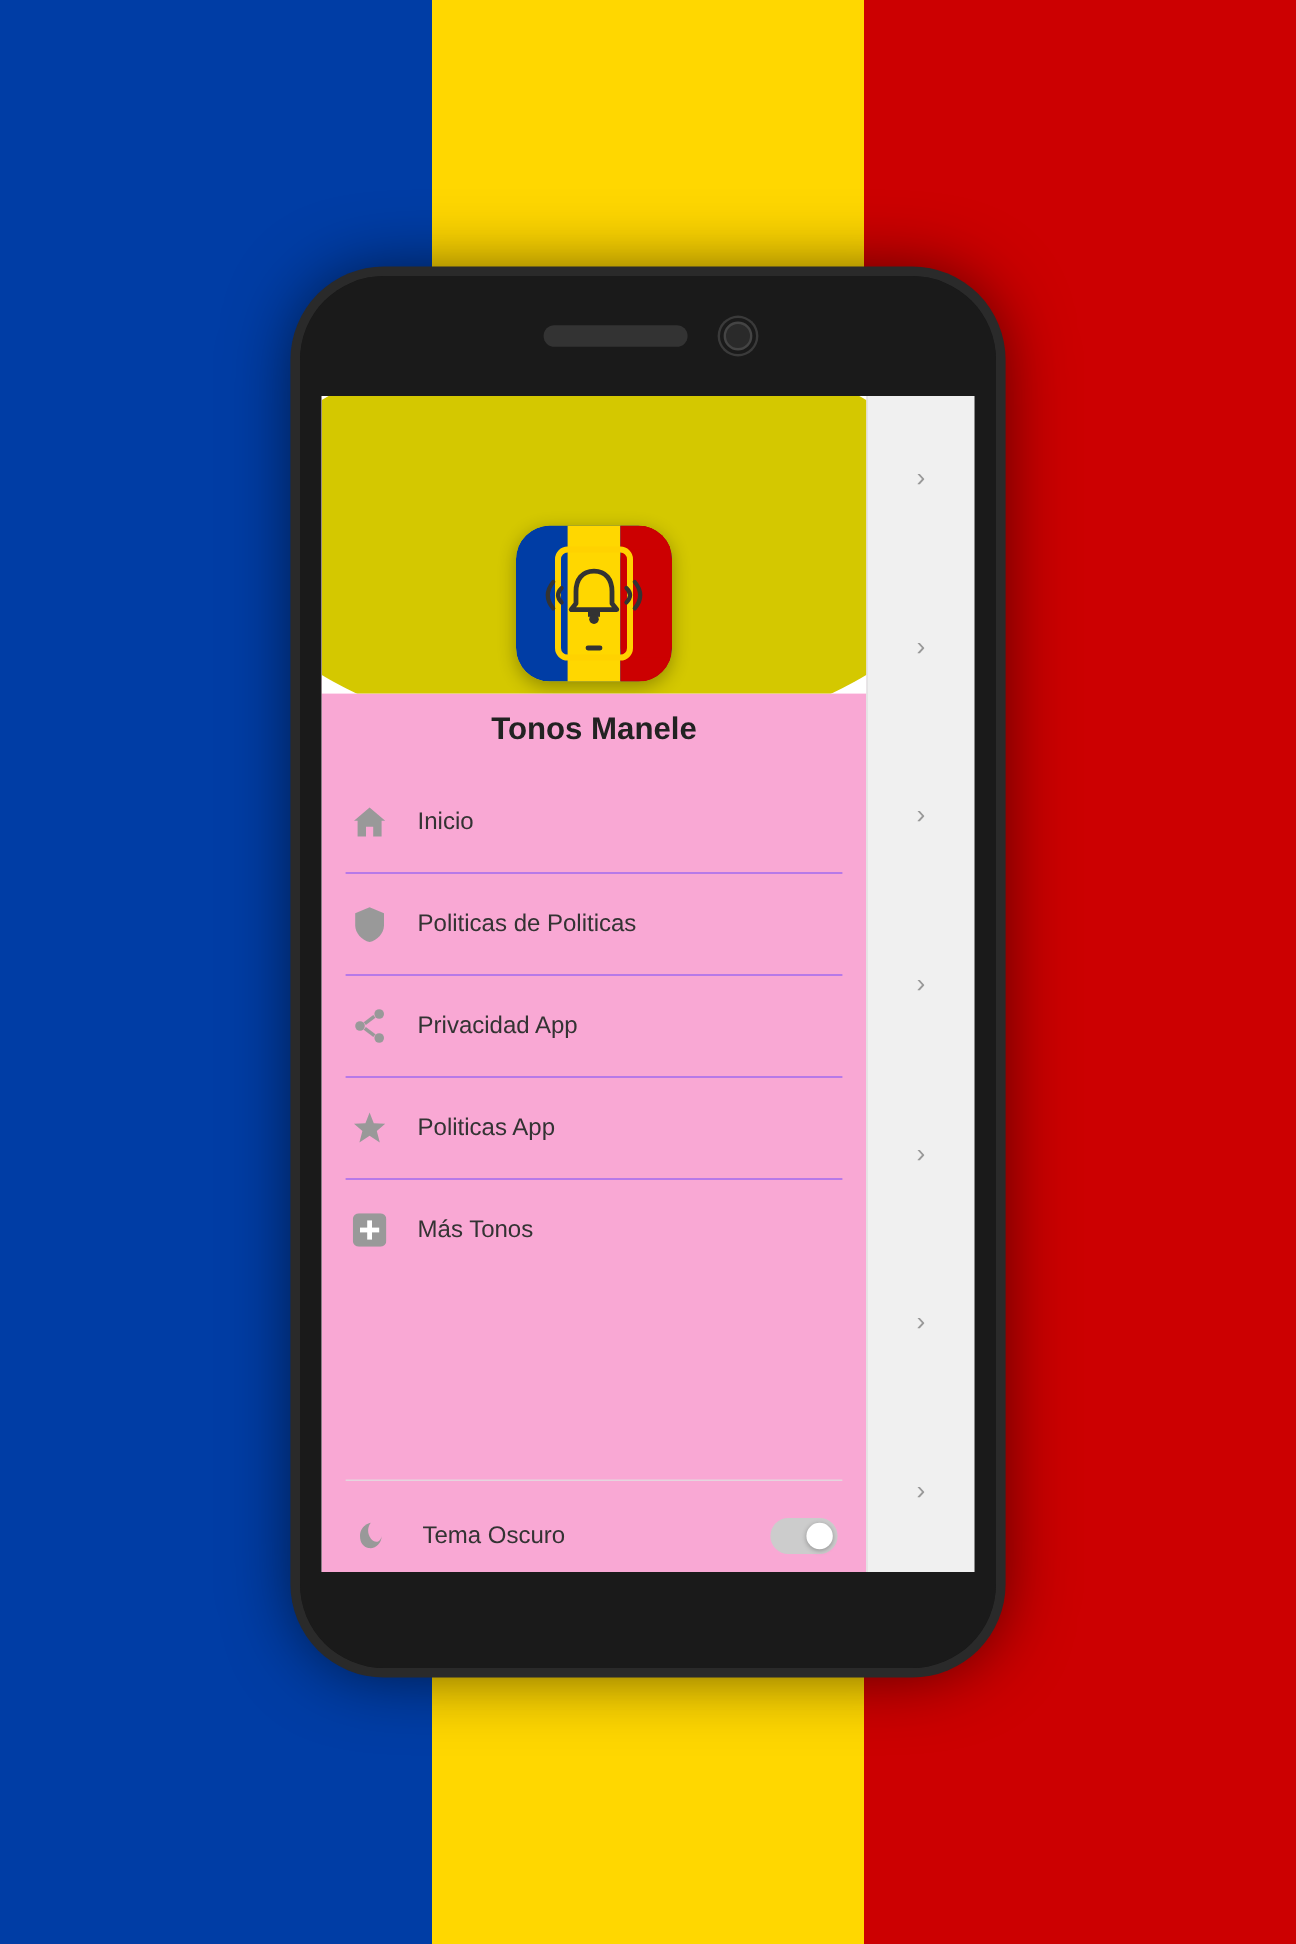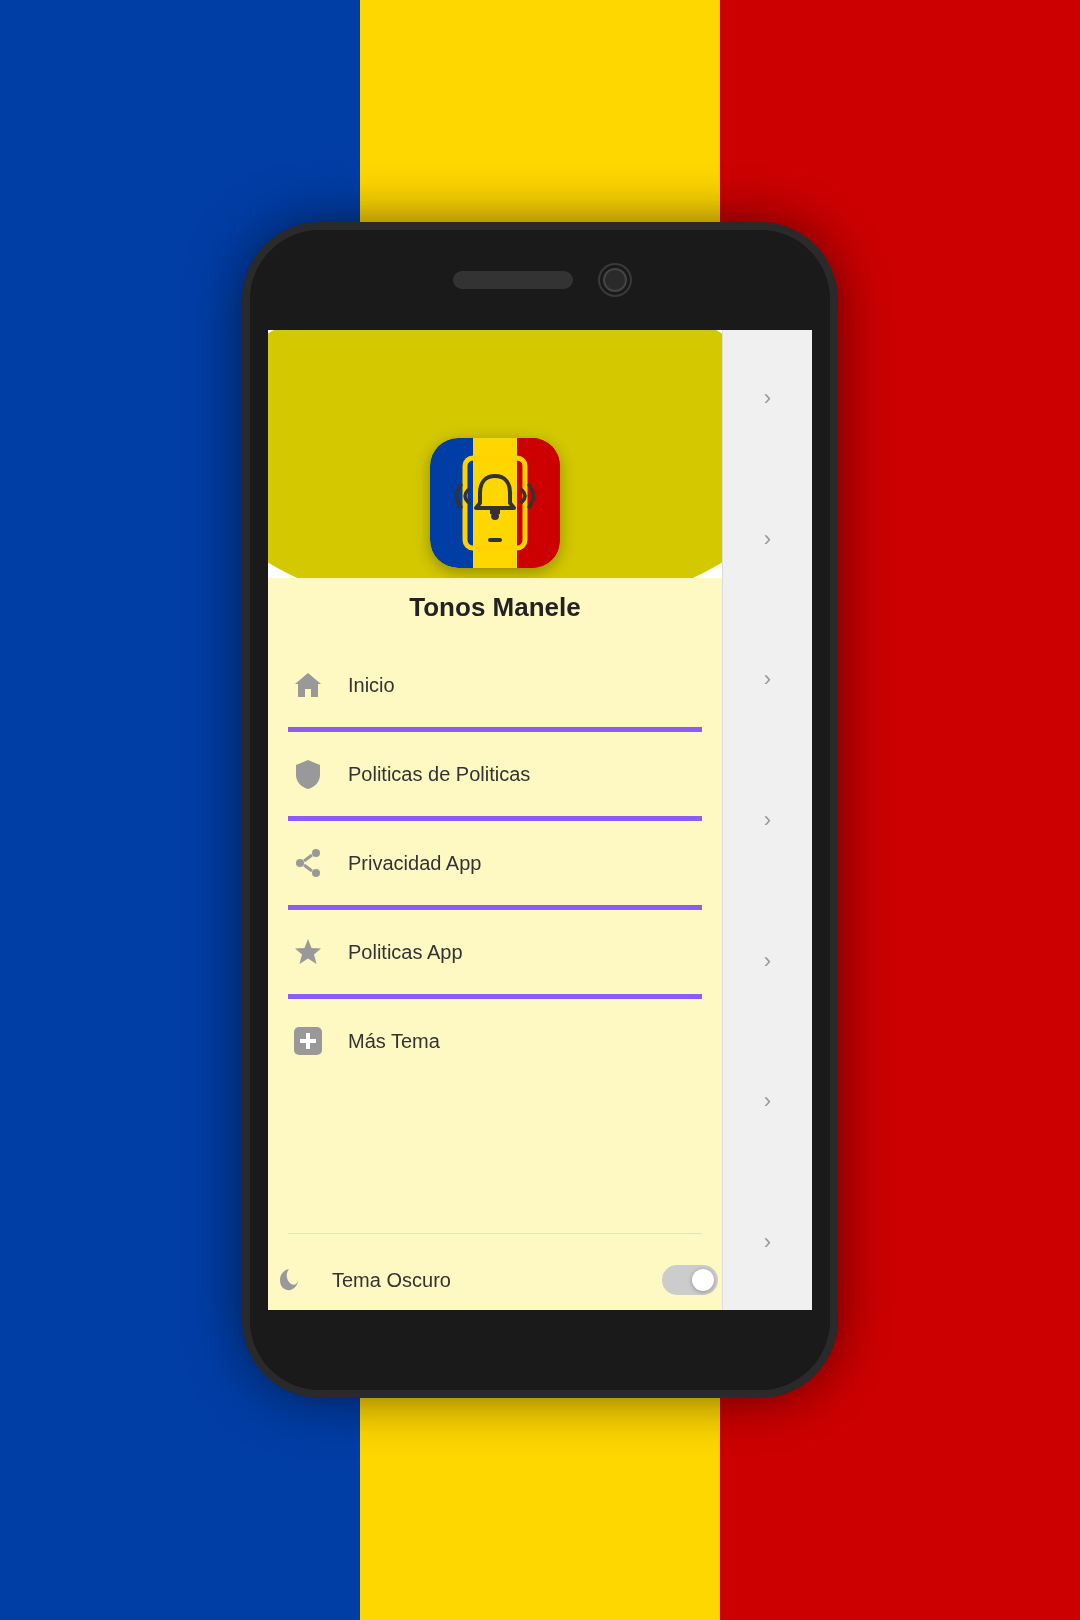--- a/index.html
+++ b/index.html
@@ -91,21 +91,21 @@
       bottom: 68px;
       background: #fff;
       overflow: hidden;
       display: flex;
       flex-direction: row;
     }
 
     
     .main-panel {
       flex: 1;
-      background: #fef9c3;
+      background: #f9a8d4;
       display: flex;
       flex-direction: column;
       overflow: hidden;
     }
 
     
     .header-arc {
       position: relative;
       height: 260px;
       background: #fff;
@@ -154,21 +154,21 @@
     .menu-list {
       flex: 1;
       padding: 0 20px;
       overflow: hidden;
     }
 
     .menu-item {
       display: flex;
       align-items: center;
       padding: 22px 0;
-      border-bottom: 5px solid #8b5cf6;
+      border-bottom: 1px solid #8b5cf6;
       cursor: pointer;
     }
 
     .menu-item:last-child {
       border-bottom: none;
     }
 
     .menu-icon {
       width: 40px;
       height: 40px;
@@ -189,21 +189,21 @@
     .divider {
       height: 1px;
       background: #e0e0e0;
       margin: 4px 20px;
     }
 
     
     .toggle-item {
       display: flex;
       align-items: center;
-      padding: 22px 4px;
+      padding: 22px 24px;
     }
 
     .toggle-label {
       font-size: 20px;
       color: #333;
       flex: 1;
     }
 
     .toggle-switch {
       width: 56px;
@@ -345,21 +345,21 @@
         </div>
 
         <div class="menu-item">
           <div class="menu-icon">
             <svg width="28" height="28" viewBox="0 0 28 28" fill="#999">
               <rect width="28" height="28" rx="5" fill="#999"></rect>
               <rect x="12" y="6" width="4" height="16" fill="#fff"></rect>
               <rect x="6" y="12" width="16" height="4" fill="#fff"></rect>
             </svg>
           </div>
-          <span class="menu-label">Más Tema</span>
+          <span class="menu-label">Más Tonos</span>
         </div>
 
       </div>
 
       <div class="divider"></div>
 
       <div class="toggle-item">
         <div class="menu-icon">
           <svg width="28" height="28" viewBox="0 0 28 28" fill="#999">
             <path d="M20 14 C20 20 15 25 9 24 C5 23 2 20 2 14 C2 8 6 4 11 3 C8 7 8 12 11 16 C14 20 19 20 20 14Z"></path>

